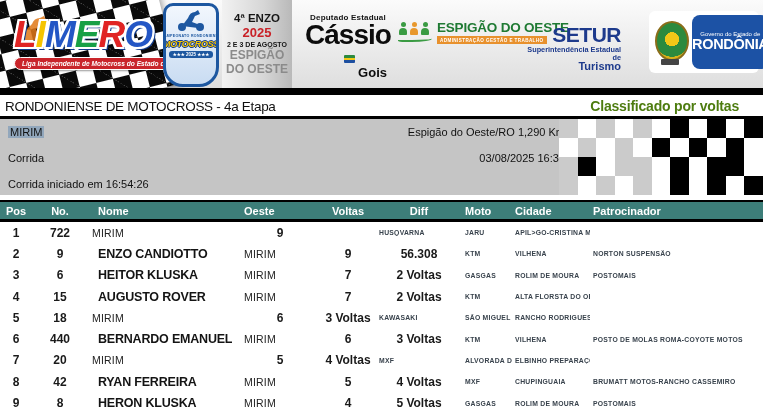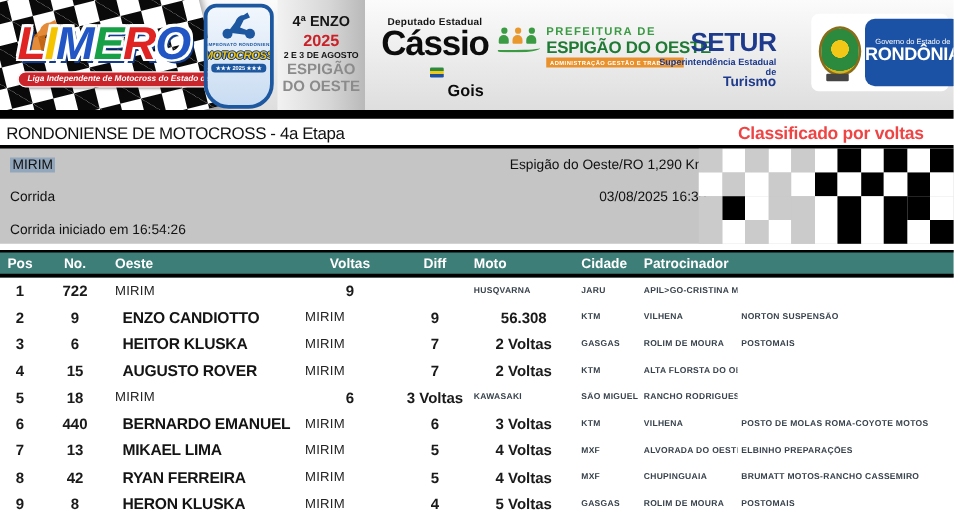--- a/index.html
+++ b/index.html
@@ -76,21 +76,21 @@
   .arms{width:38px;height:50px;position:relative;flex:none;}
   .arms .ring{position:absolute;left:4px;top:4px;width:30px;height:36px;border-radius:50%;background:radial-gradient(circle at 50% 45%,#f2c718 0 28%,#2c8a3e 29% 70%,#d9b21a 71% 100%);border:2px solid #8a6d1a;}
   .arms .base{position:absolute;left:10px;bottom:2px;width:18px;height:6px;background:#444;border-radius:1px;}
   .gov-box{flex:1;height:54px;background:#1c52a5;border-radius:8px;color:#fff;display:flex;flex-direction:column;align-items:center;justify-content:center;line-height:1.1;}
   .gov-l1{font-size:6px;}
   .gov-l2{font-size:14.5px;font-weight:800;letter-spacing:-.3px;}
   
   .bar-thick{height:7px;background:#000;}
   .titlebar{height:20px;display:flex;align-items:center;justify-content:space-between;padding:1px 24px 0 5px;}
   .title-left{font-size:13.5px;color:#101010;letter-spacing:-.3px;}
-  .title-right{font-size:14px;font-weight:bold;color:#ef4444;letter-spacing:-.2px;}
+  .title-right{font-size:14px;font-weight:bold;color:#4d7c0f;letter-spacing:-.2px;}
   .bar-thin{height:3px;background:#000;}
   
   .info{position:relative;height:76px;background:#c5c5c5;font-size:11px;}
   .info-left{position:absolute;left:8px;white-space:nowrap;}
   .info-right{position:absolute;right:198px;text-align:right;white-space:nowrap;}
   .i-r1{top:7px;} .i-r2{top:33px;} .i-r3{top:59px;}
   .hl{background:#92a7bc;padding:0 2px;}
   .checker{position:absolute;right:0;top:0;width:204px;height:76px;display:grid;grid-template-columns:repeat(11,1fr);grid-auto-rows:19px;}
   .ck-g{background:#cbcbcb;} .ck-w{background:#fff;} .ck-b{background:#000;}
   
@@ -169,21 +169,20 @@
             <div class="bod"></div>
           </div>
         <div class="person p-green">
             <div class="head"></div>
             <div class="bod"></div>
           </div>
       </div>
       <div class="swoosh"></div>
     </div>
     <div class="pref-text">
-      <div class="pref-l1">PREFEITURA DE</div>
       <div class="pref-l2">ESPIGÃO DO OESTE</div>
       <div class="pref-l3">ADMINISTRAÇÃO GESTÃO E TRABALHO</div>
     </div>
   </div>
 
   <div class="setur">
     <div class="setur-l1">SETUR</div>
     <div class="setur-l2">Superintendência Estadual de</div>
     <div class="setur-l3">Turismo</div>
   </div>
@@ -260,20 +259,21 @@
       <div class="ck-b"></div>
       <div class="ck-w"></div>
       <div class="ck-b"></div>
     </div>
 </div>
 
 <div class="table">
   <div class="thead grid-cols">
       <div class="th h-pos">Pos</div>
       <div class="th h-no">No.</div>
+      <div class="th h-nome">Nome</div>
       <div class="th h-classe">Oeste</div>
       <div class="th h-voltas">Voltas</div>
       <div class="th h-diff">Diff</div>
       <div class="th h-moto">Moto</div>
       <div class="th h-cidade">Cidade</div>
       <div class="th h-patrocinador">Patrocinador</div>
     </div>
   <div>
   <div class="trow grid-cols">
     <div class="td c-pos">1</div>
@@ -340,22 +340,21 @@
     <div class="td c-classe">MIRIM</div>
     <div class="td c-voltas">6</div>
     <div class="td c-diff">3 Voltas</div>
     <div class="td c-moto">KTM</div>
     <div class="td c-cidade">VILHENA</div>
     <div class="td c-patrocinador">POSTO DE MOLAS ROMA-COYOTE MOTOS</div>
   </div>
 
   <div class="trow grid-cols">
     <div class="td c-pos">7</div>
-    <div class="td c-no">13</div>
-    <div class="td c-nome">MIKAEL LIMA</div>
+    <div class="td c-no">20</div>
     <div class="td c-classe">MIRIM</div>
     <div class="td c-voltas">5</div>
     <div class="td c-diff">4 Voltas</div>
     <div class="td c-moto">MXF</div>
     <div class="td c-cidade">ALVORADA DO OESTE</div>
     <div class="td c-patrocinador">ELBINHO PREPARAÇÕES</div>
   </div>
 
   <div class="trow grid-cols">
     <div class="td c-pos">8</div>

